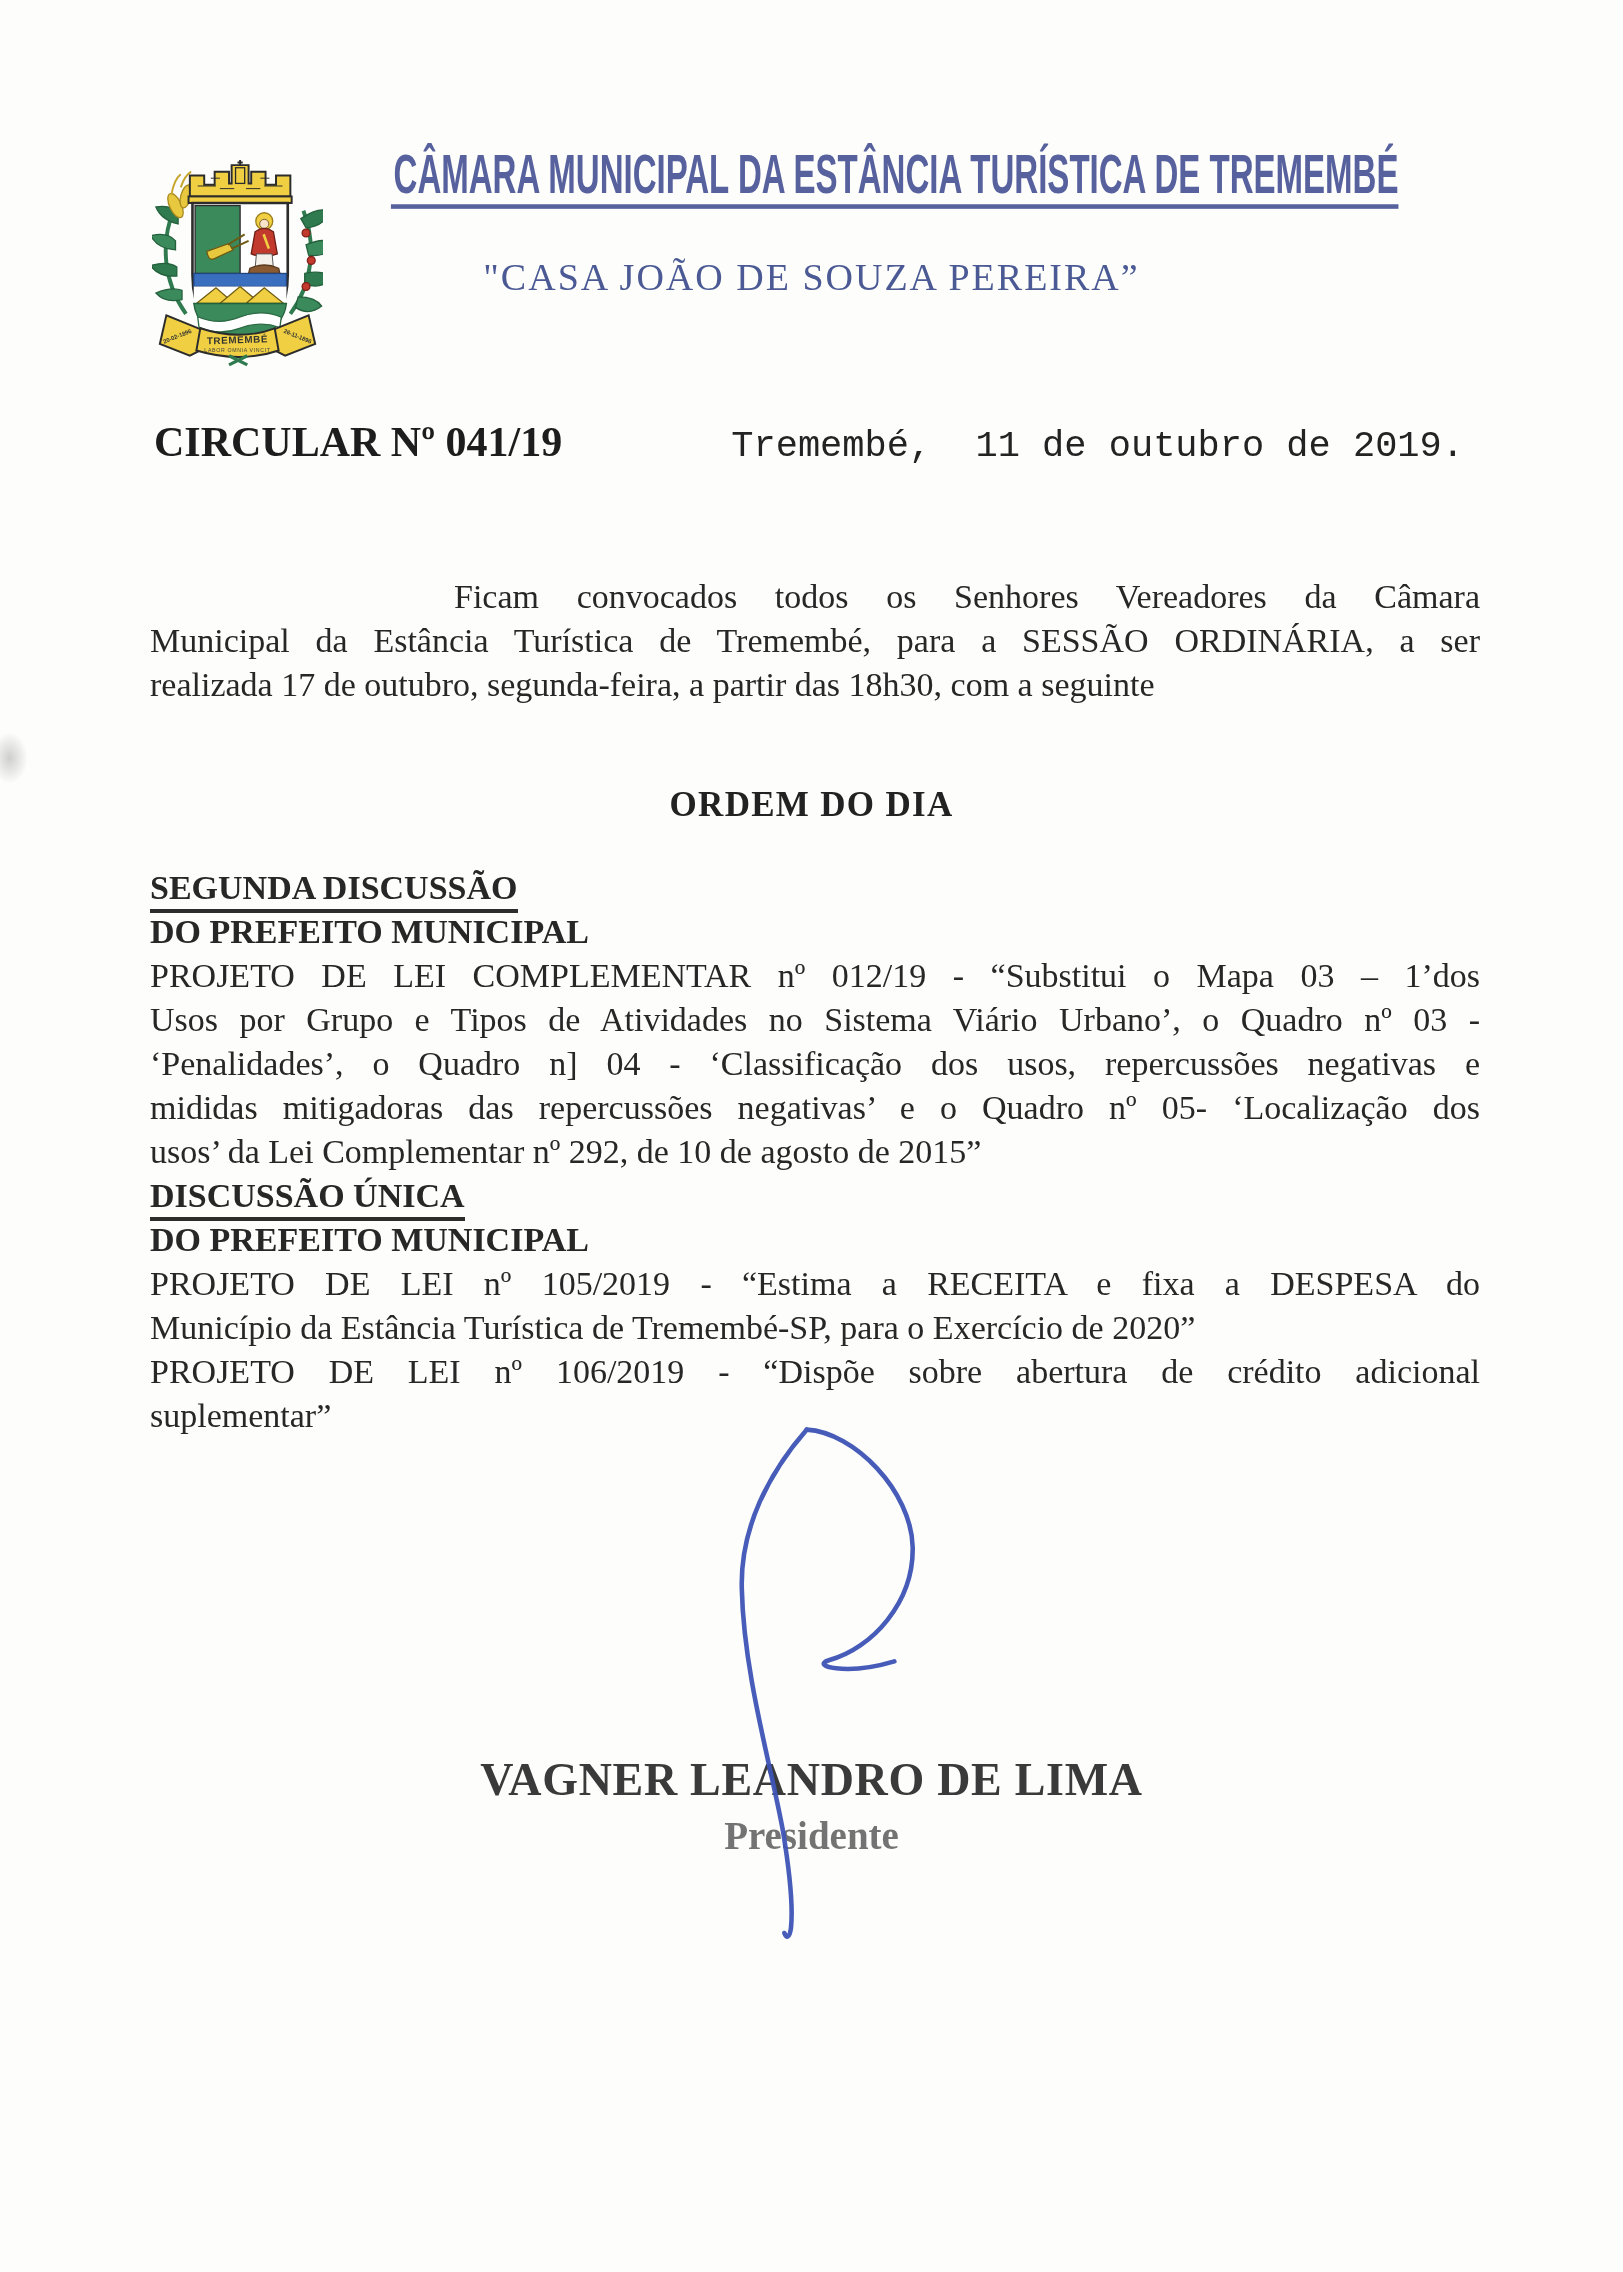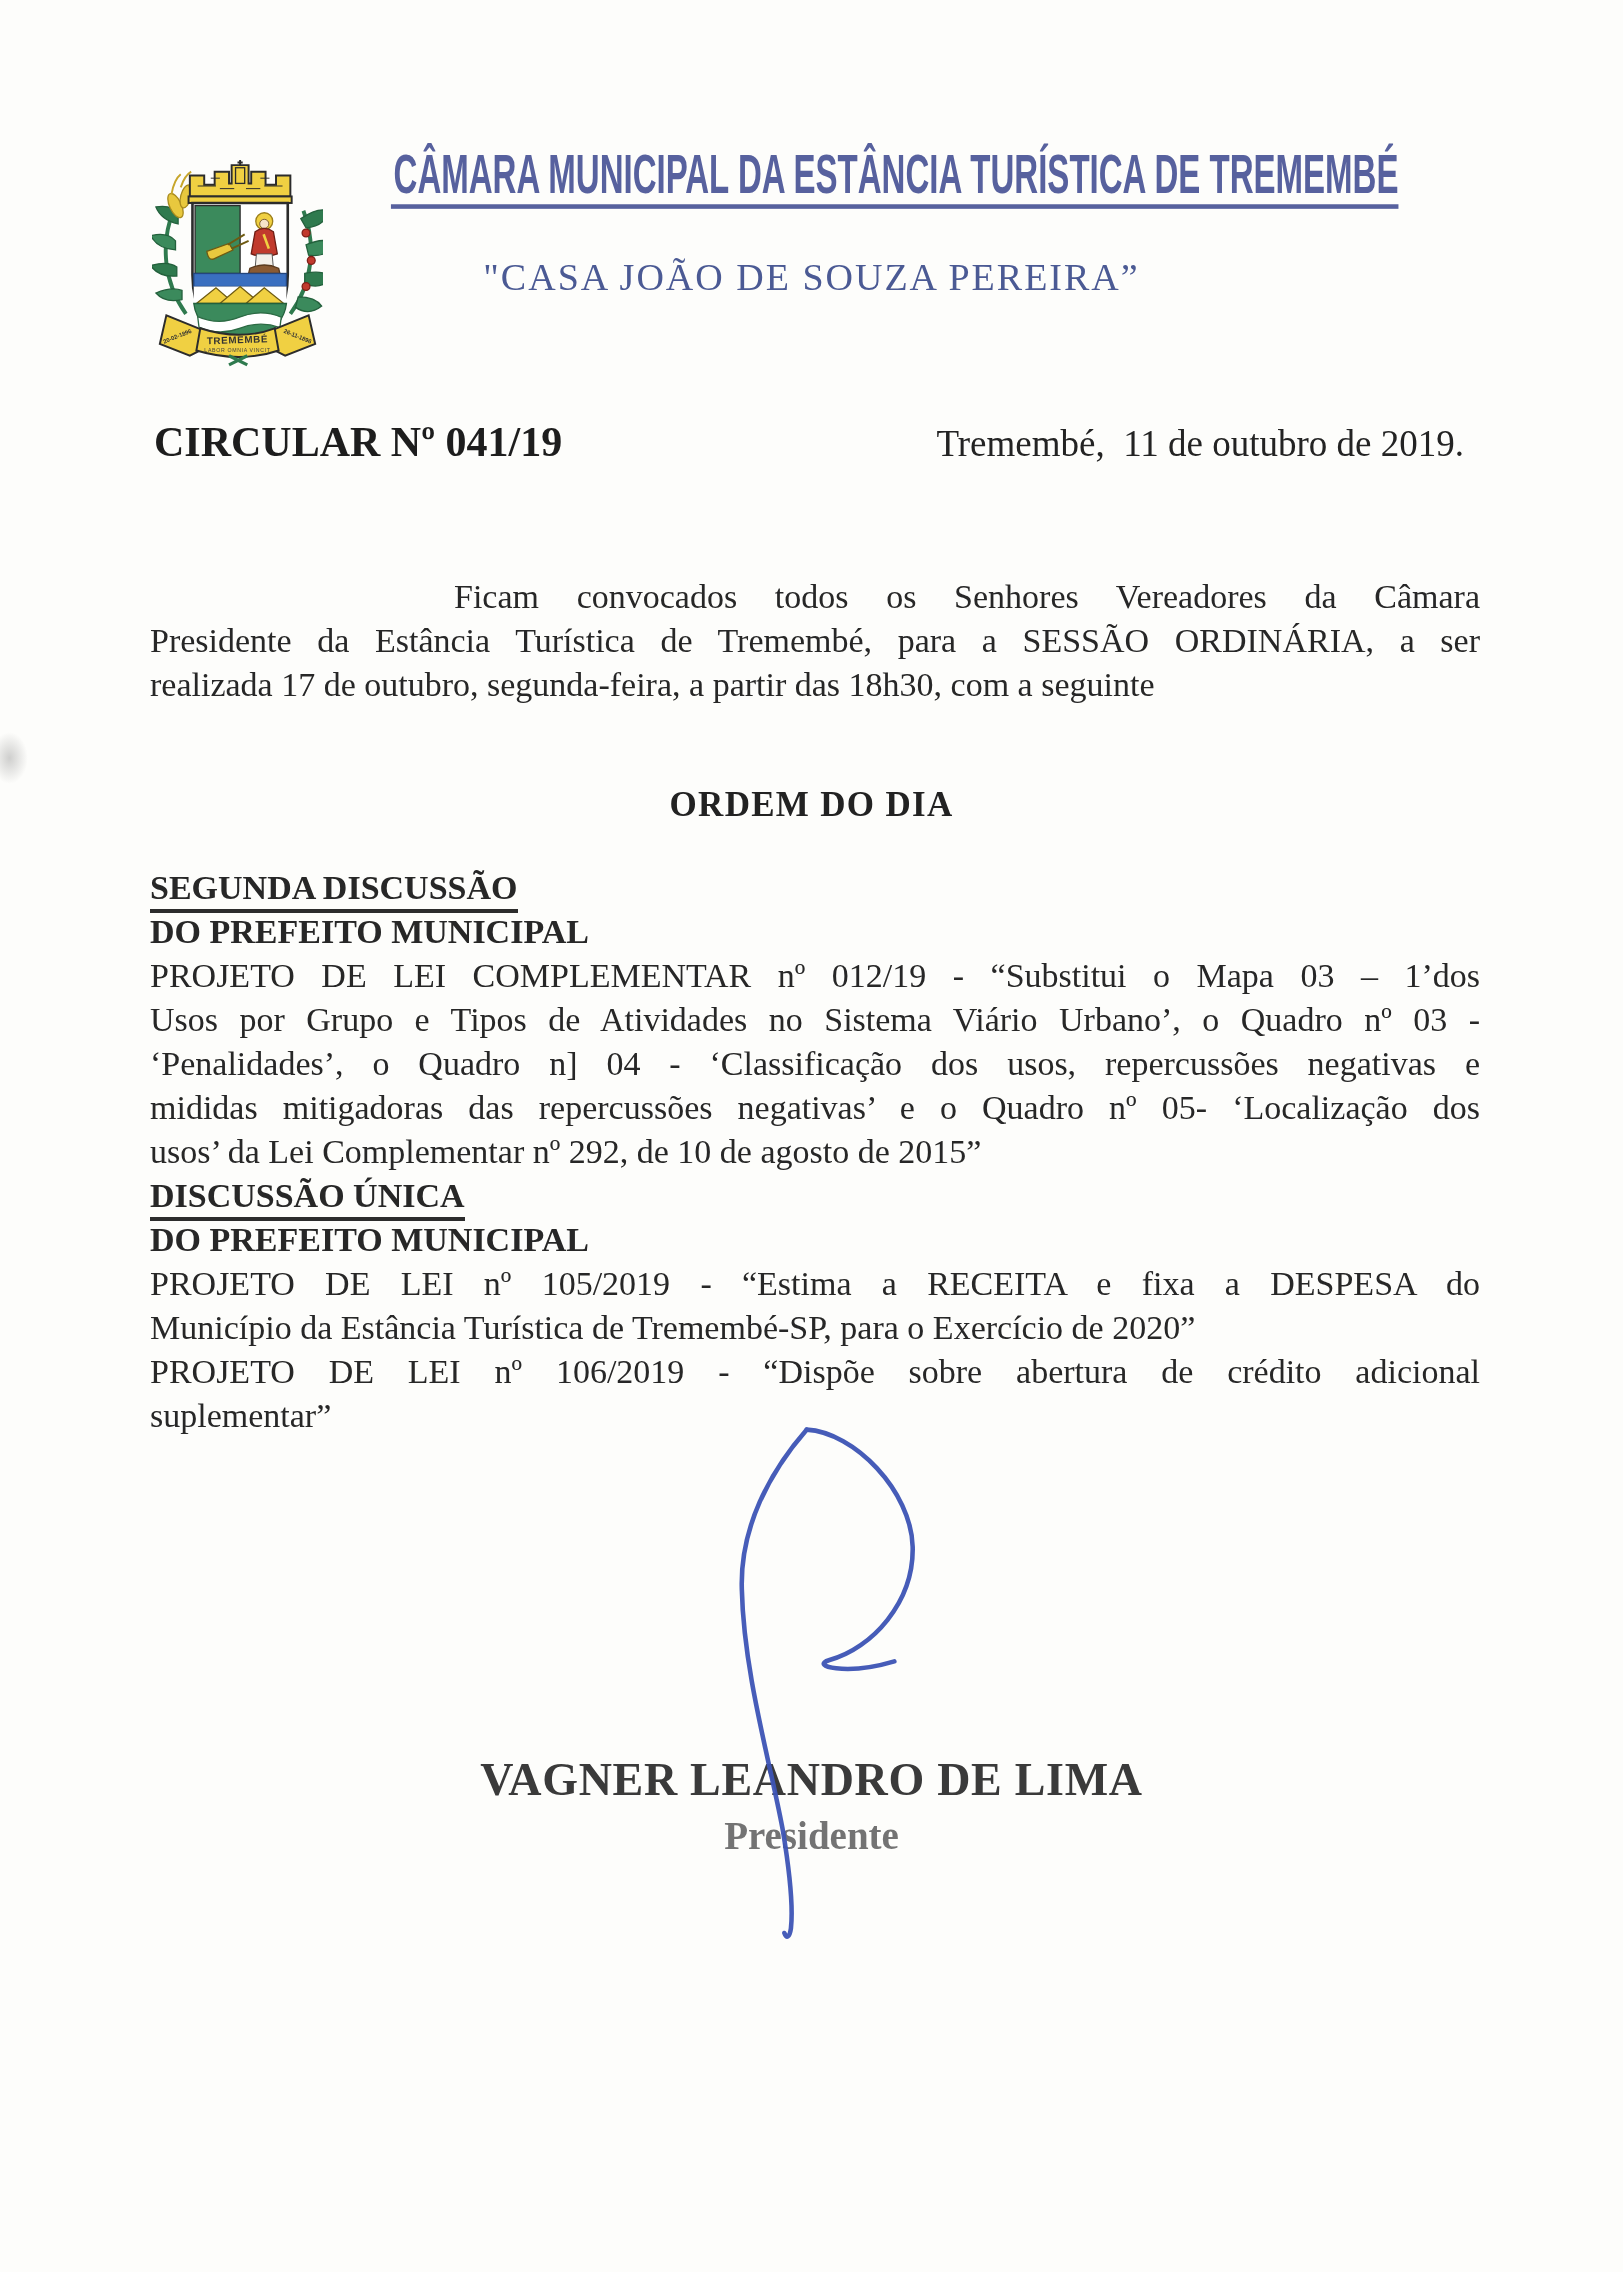--- a/index.html
+++ b/index.html
@@ -19,21 +19,21 @@
     text-align:center;
     font-size:38px;letter-spacing:2px;
     color:#4b5a94;
   }
   
   .docmeta{
     position:absolute;left:154px;top:418px;width:1310px;
     display:flex;justify-content:space-between;align-items:baseline;gap:20px;
   }
   .docnum{font-size:42px;font-weight:bold;letter-spacing:0px;color:#1d1d1d;}
-  .dateline{font-size:37px;color:#232323;}
+  .dateline{font-size:37px;color:#232323;font-family:Liberation Mono, monospace;}
   
   .textblock{position:absolute;left:150px;width:1330px;}
   .convocation{top:575px;}
   .agenda{top:866px;}
   .ln{
     font-size:34px;line-height:44px;
     text-align:justify;text-align-last:left;
     white-space:normal;
   }
   .ln-j{text-align-last:justify;}
@@ -140,21 +140,21 @@
 
   <div class="subtitle">"CASA JOÃO DE SOUZA PEREIRA”</div>
 
   <div class="docmeta">
     <span class="docnum">CIRCULAR Nº 041/19</span>
     <span class="dateline">Tremembé,&nbsp; 11 de outubro de 2019.</span>
   </div>
 
   <div class="textblock convocation">
       <div class="ln ln-ij"><span>Ficam convocados todos os Senhores Vereadores da Câmara</span></div>
-      <div class="ln ln-j"><span>Presidente da Estância Turística de Tremembé, para a SESSÃO ORDINÁRIA, a ser</span></div>
+      <div class="ln ln-j"><span>Municipal da Estância Turística de Tremembé, para a SESSÃO ORDINÁRIA, a ser</span></div>
       <div class="ln ln-p"><span>realizada 17 de outubro, segunda-feira, a partir das 18h30, com a seguinte</span></div>
     </div>
 
   <div class="order-heading">ORDEM DO DIA</div>
 
   <div class="textblock agenda">
       <div class="ln ln-hu"><span>SEGUNDA DISCUSSÃO</span></div>
       <div class="ln ln-h"><span>DO PREFEITO MUNICIPAL</span></div>
       <div class="ln ln-j"><span>PROJETO DE LEI COMPLEMENTAR nº 012/19 - “Substitui o Mapa 03 – 1’dos</span></div>
       <div class="ln ln-j"><span>Usos por Grupo e Tipos de Atividades no Sistema Viário Urbano’, o Quadro nº 03 -</span></div>

